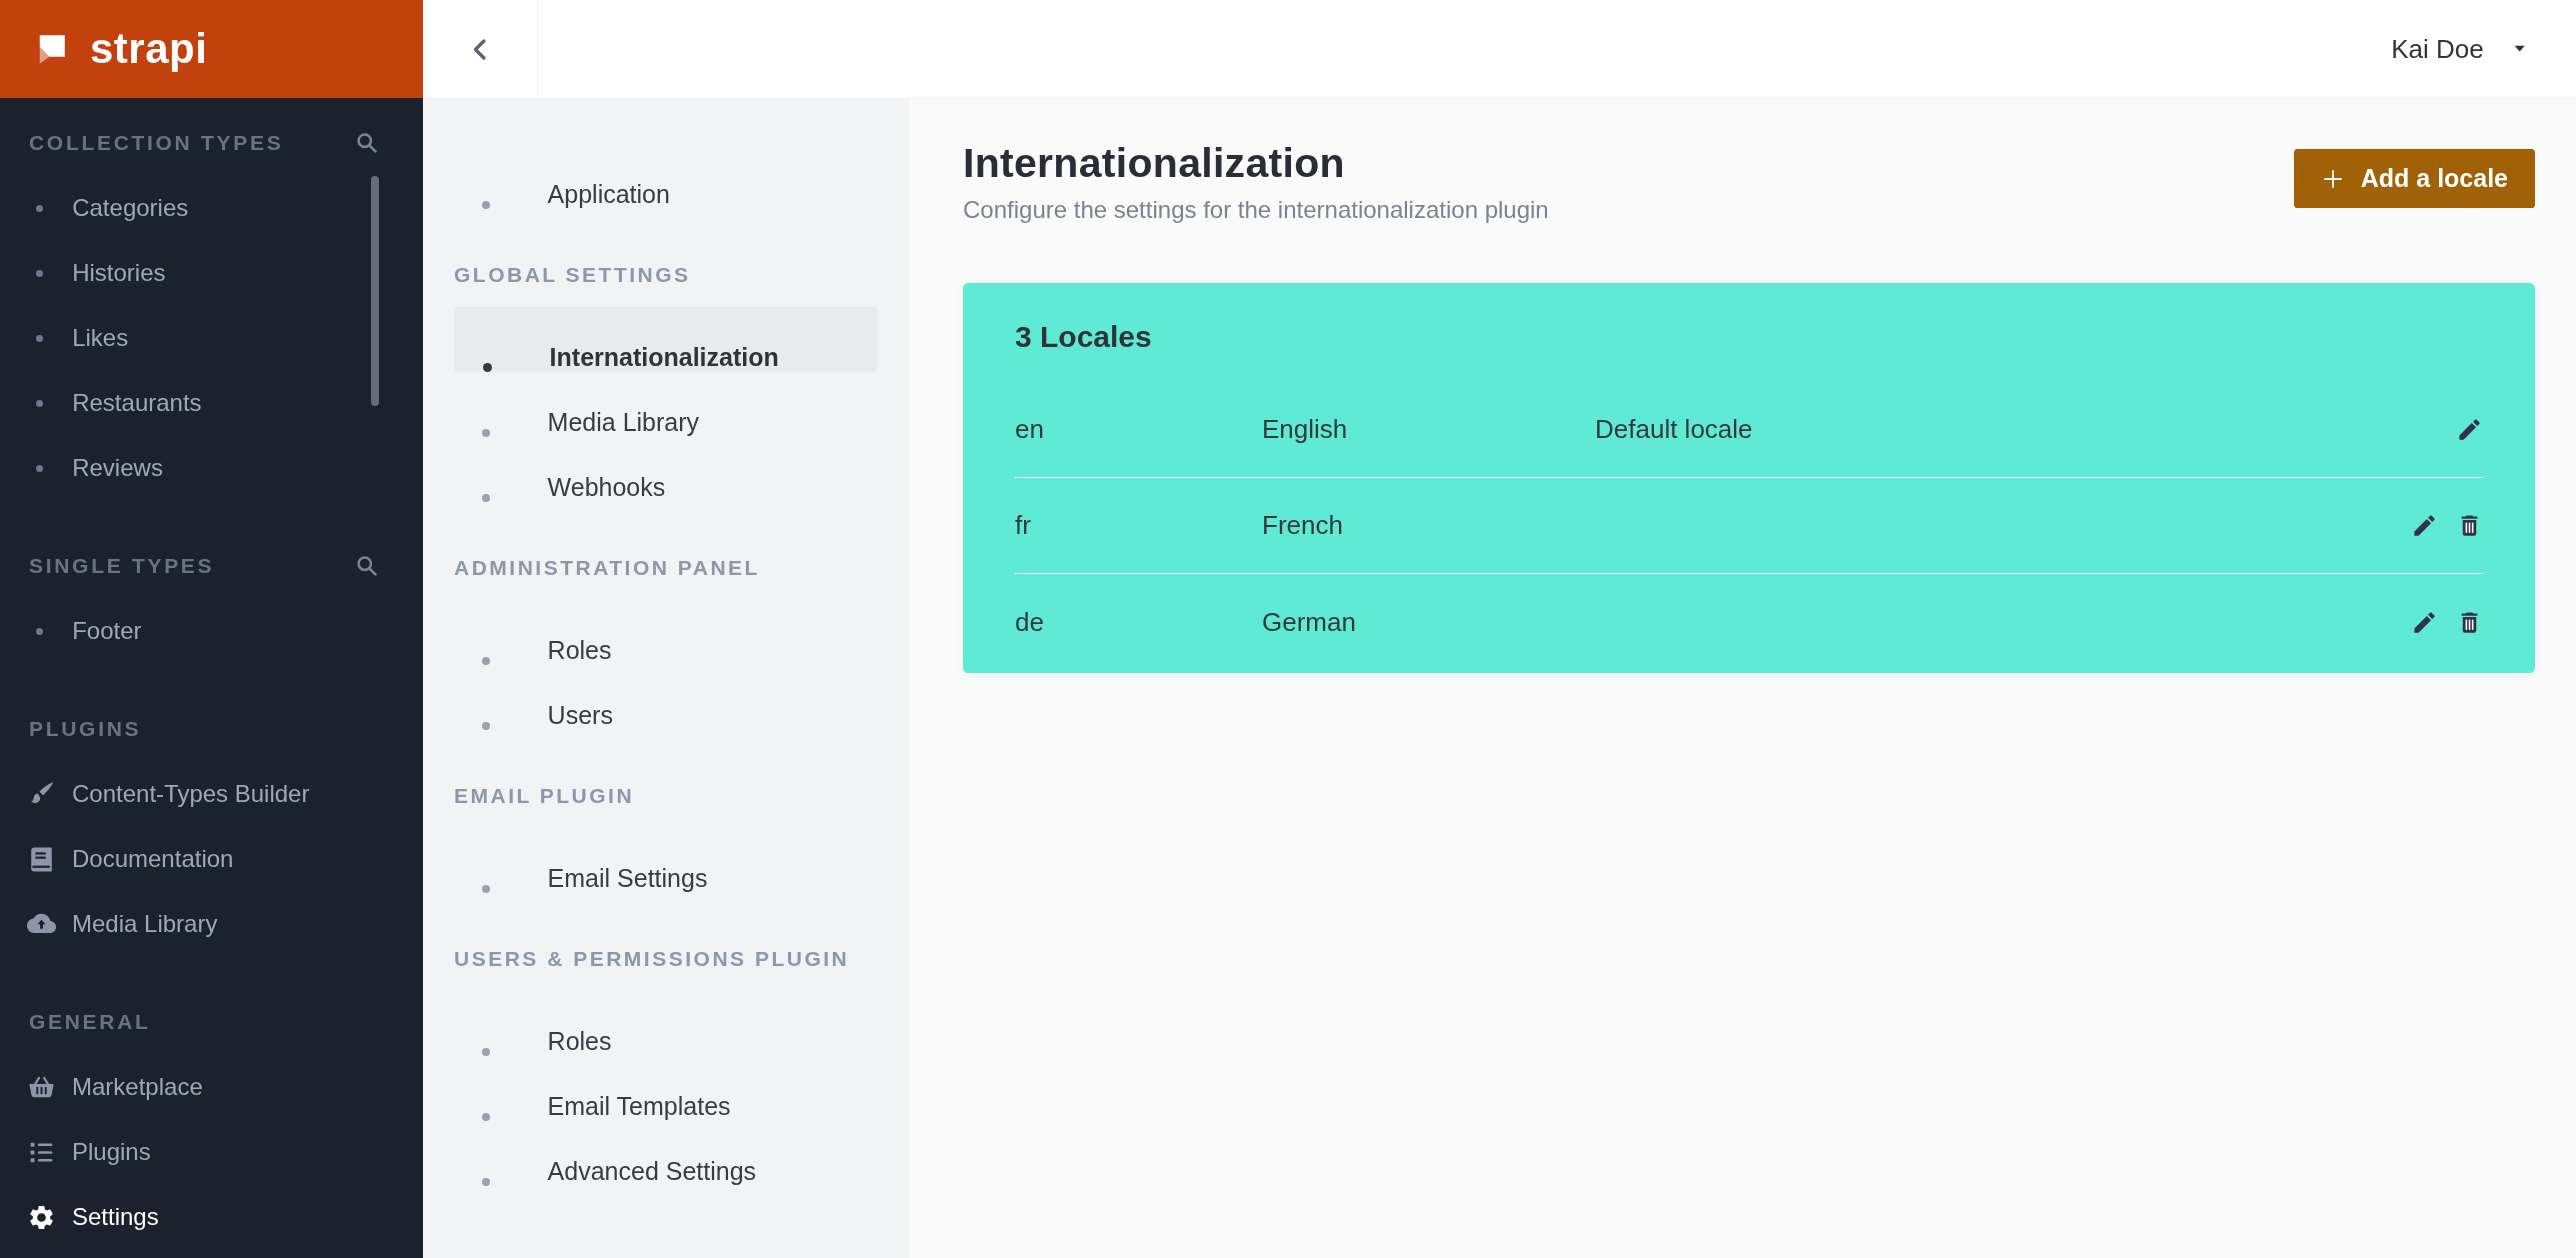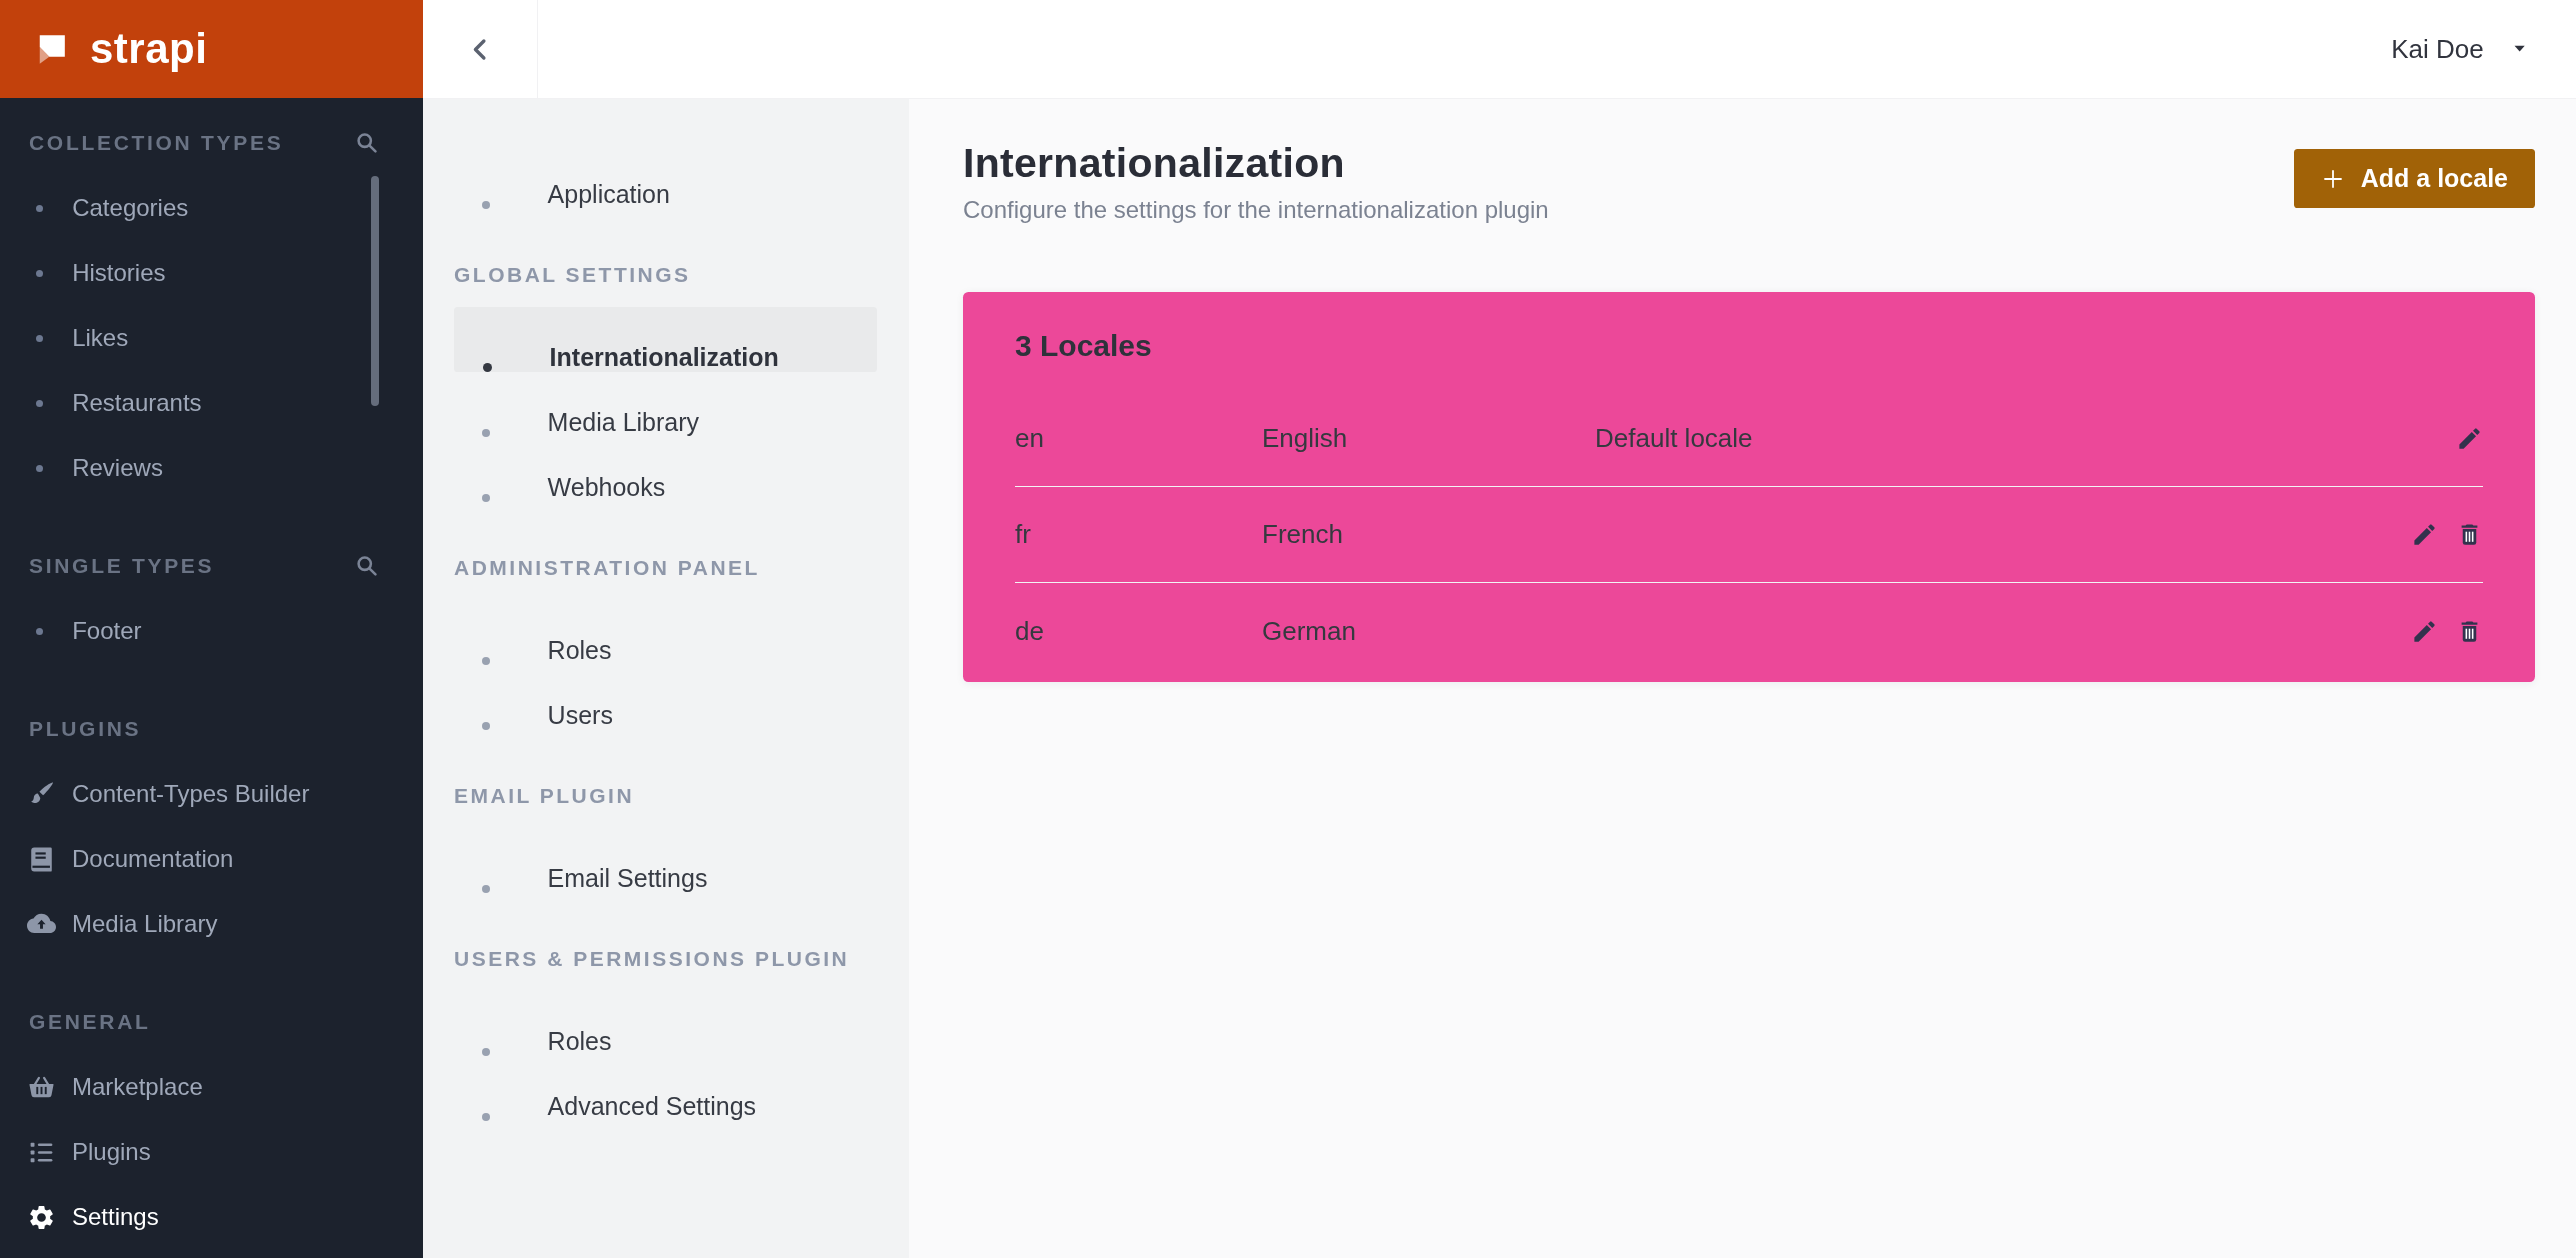--- a/index.html
+++ b/index.html
@@ -104,22 +104,22 @@
   .page-subtitle { font-size:24px; color:#7b8291; margin-top:9px; }
   .add-btn {
     position:absolute; top:50px; right:41px; height:59px;
     background:#a16207; border:none; border-radius:3.6px;
     color:#fff; font-family:inherit; font-size:25px; font-weight:600;
     display:flex; align-items:center; gap:16px; padding:0 27px; cursor:pointer;
   }
   .add-btn .plus { width:24px; height:24px; }
 
   .card {
-    position:absolute; left:54px; right:41px; top:193px; height:390px;
-    background:#ec4899; border-radius:5.4px;
+    position:absolute; left:54px; right:41px; top:184px; height:390px;
+    background:#5eead4; border-radius:5.4px;
     box-shadow:0 1.8px 9px rgba(25,33,61,.06);
   }
   .card-heading {
     padding:36px 52px 27px; font-size:30px; font-weight:600; color:#2e323b;
     line-height:36px;
   }
   .locale-row {
     height:96px; margin:0 52px; display:flex; align-items:center;
     font-size:26px; color:#35393f;
   }
@@ -306,20 +306,24 @@
   <div class="snav-heading">EMAIL PLUGIN</div>
   <div class="snav-item">
     <span class="bullet"></span>
     <span>Email Settings</span>
   </div>
 
   <div class="snav-heading">USERS &amp; PERMISSIONS PLUGIN</div>
   <div class="snav-item">
     <span class="bullet"></span>
     <span>Roles</span>
+  </div>
+  <div class="snav-item">
+    <span class="bullet"></span>
+    <span>Email Templates</span>
   </div>
   <div class="snav-item">
     <span class="bullet"></span>
     <span>Advanced Settings</span>
   </div>
 </nav>
 
 <main class="main">
   <div class="page-head">
     <h1 class="page-title">Internationalization</h1>

